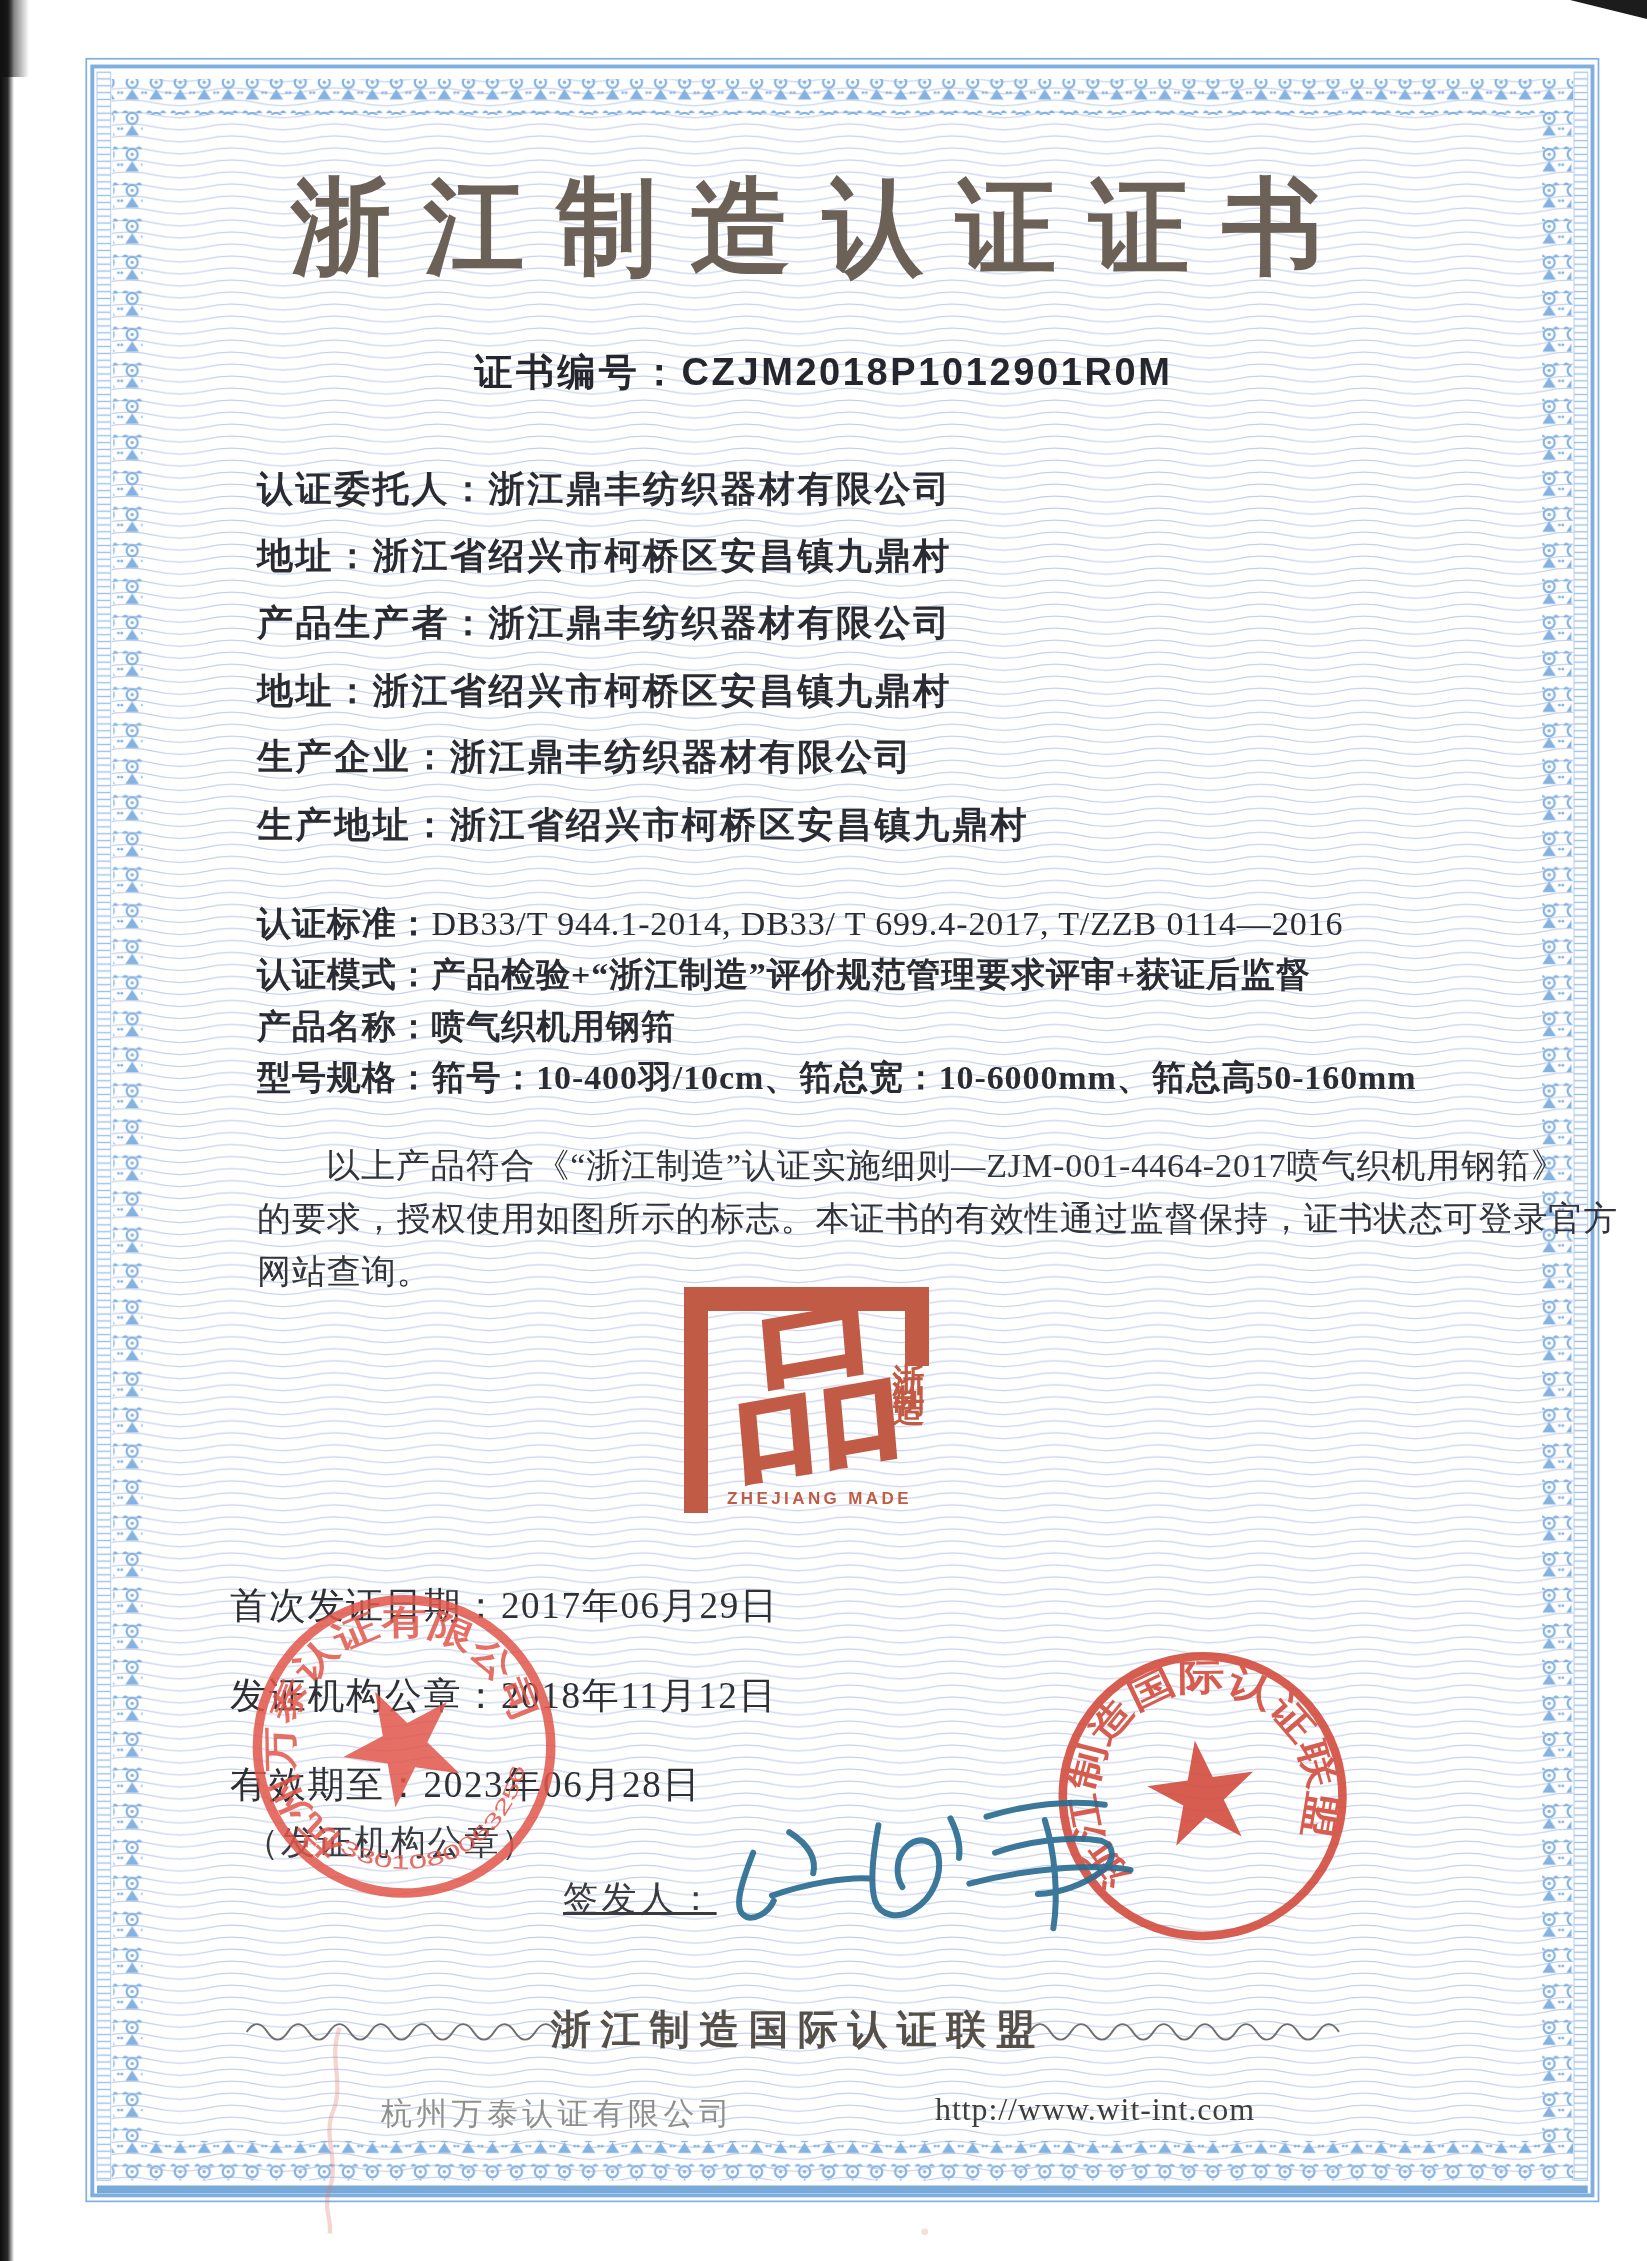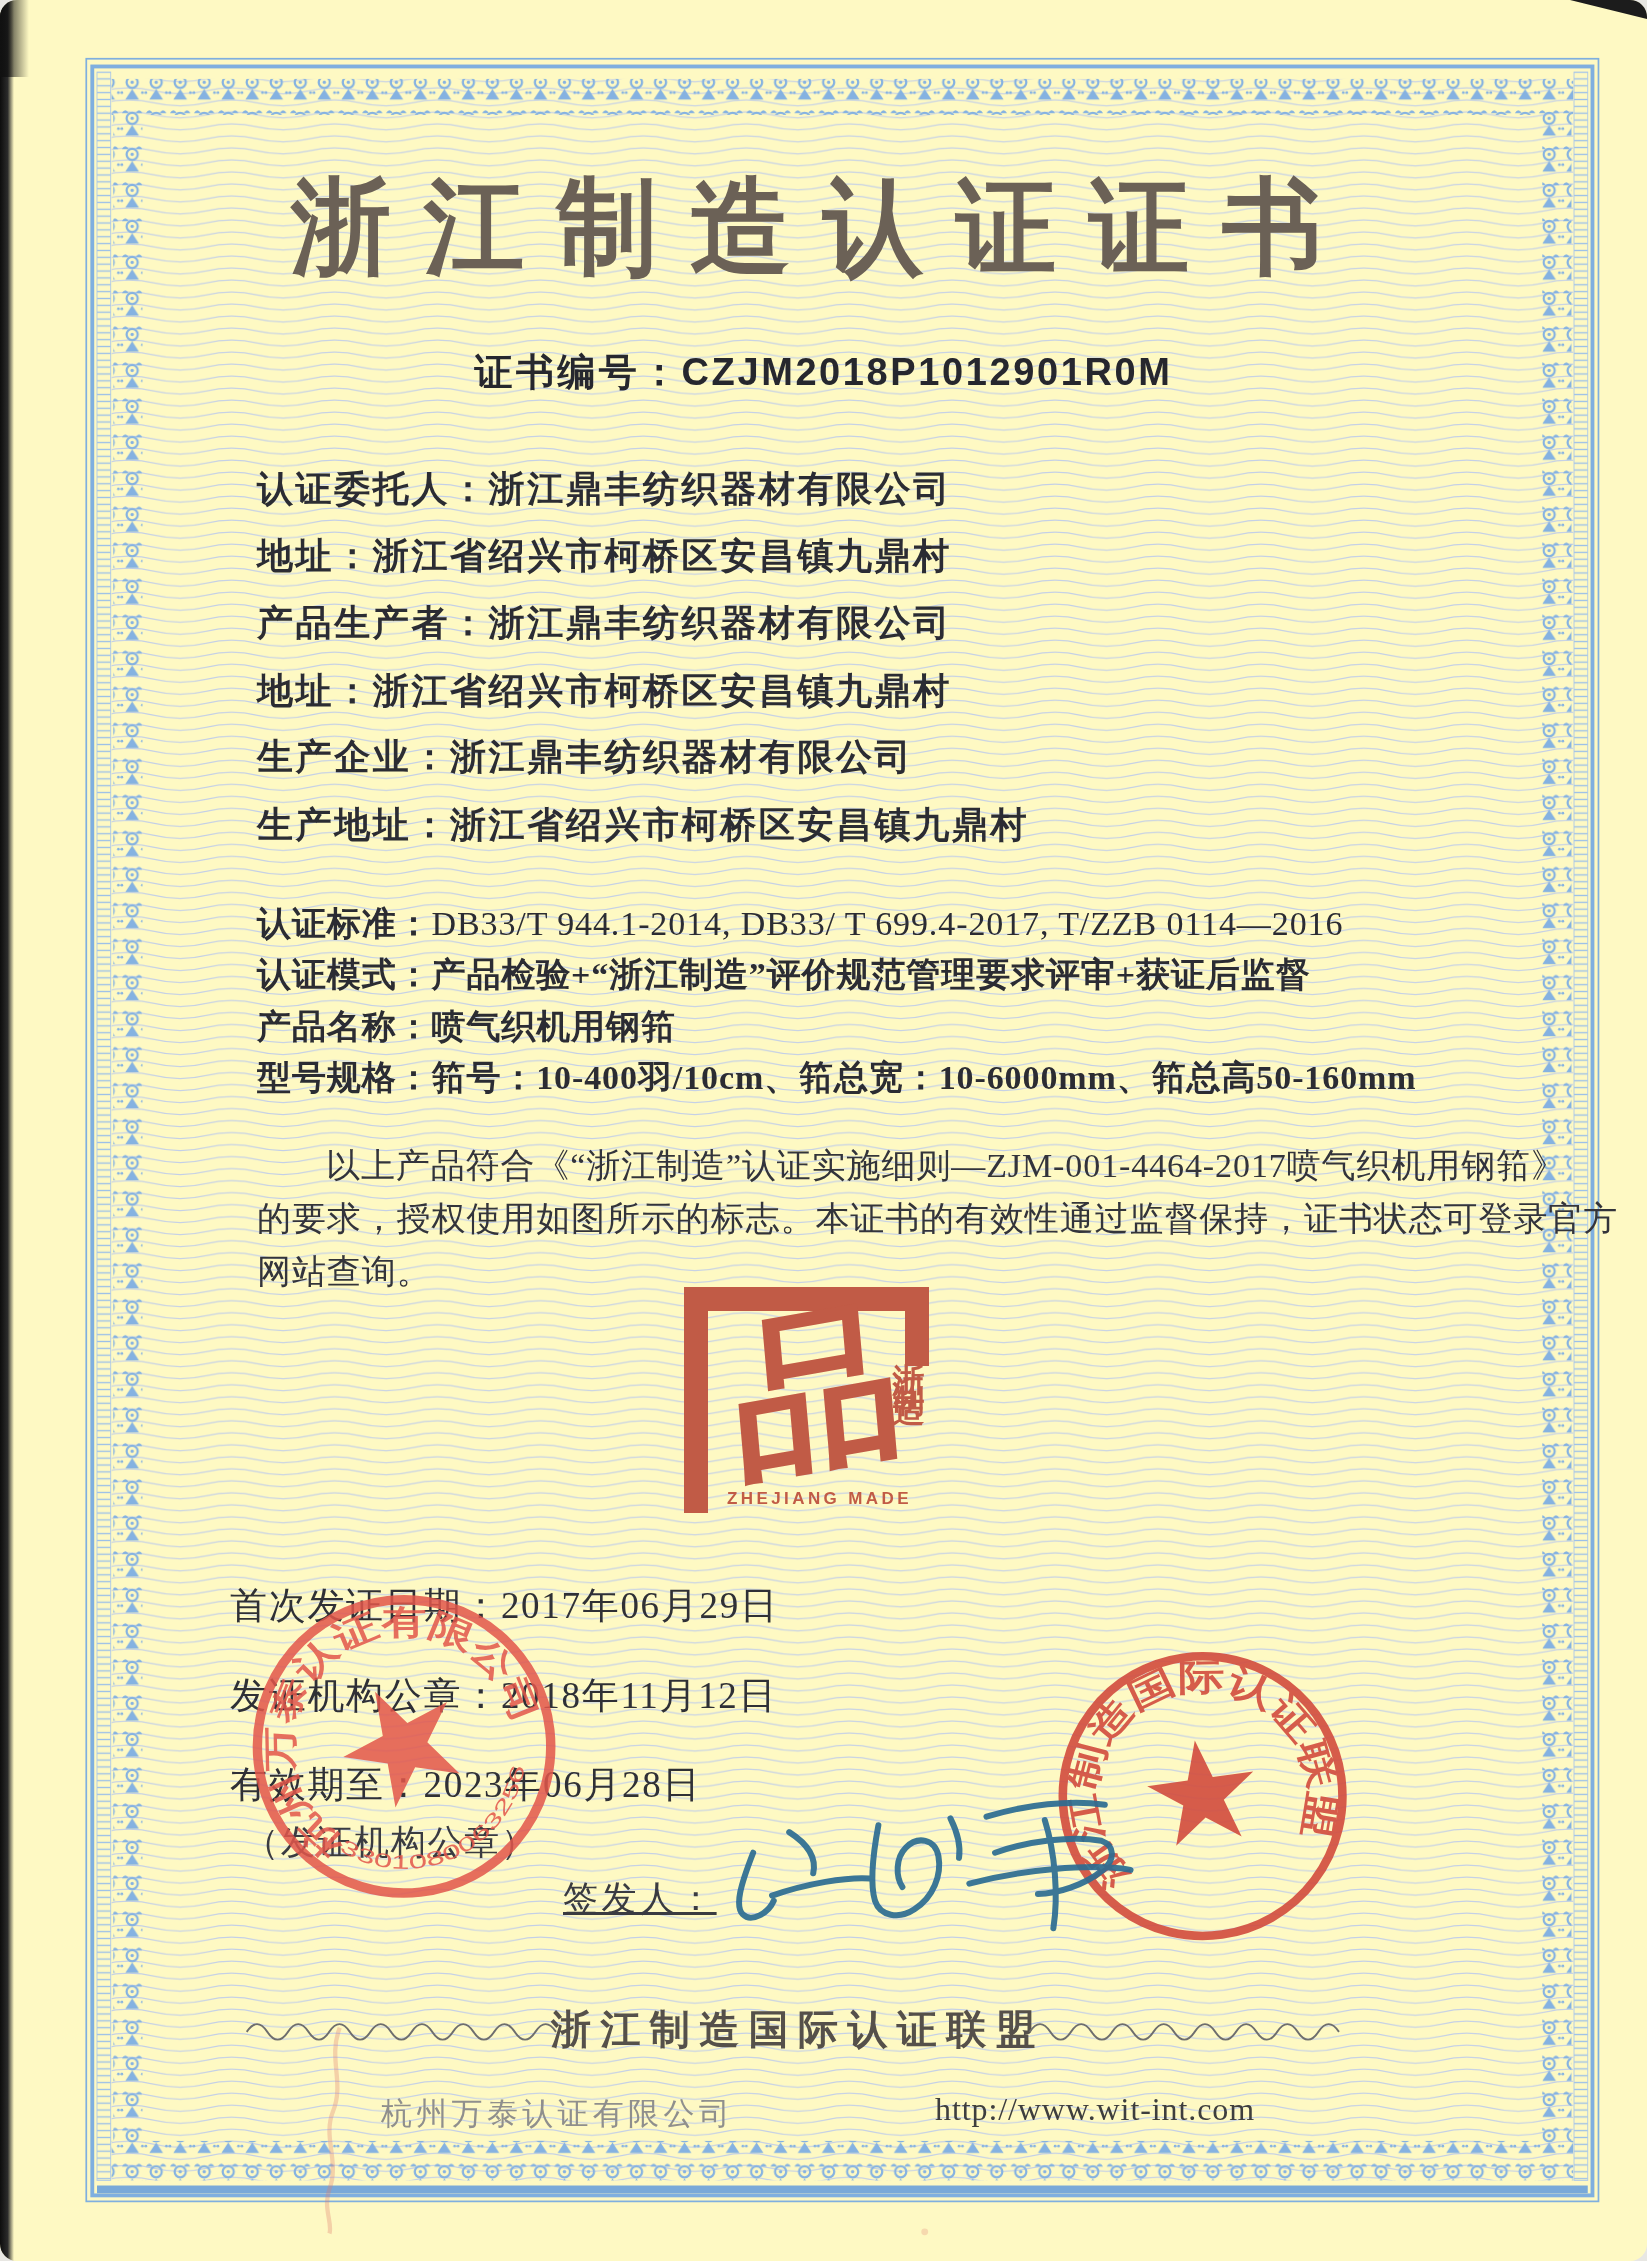--- a/index.html
+++ b/index.html
@@ -1,17 +1,17 @@
 <!DOCTYPE html>
 <html style="font-size:13.7px"><head>
 <meta charset="utf-8">
 <style>
   html,body{margin:0;padding:0;background:#e8e7e3;}
-  #page{position:relative;width:1647px;height:2261px;background:#fef9c3;overflow:hidden;
-        font-family:"Liberation Serif","DejaVu Serif",serif;color:#2b2c33;border-radius:17px;}
+  #page{position:relative;width:1647px;height:2261px;background:#ffffff;overflow:hidden;
+        font-family:"Liberation Serif","DejaVu Serif",serif;color:#2b2c33;}
   .abs{position:absolute;}
   
   .scan-left{left:0;top:0;width:13.7px;height:2261px;background:linear-gradient(90deg,#0d0d0d,#2b2b2b 55%,rgba(60,60,60,0));}
   .scan-tl{left:0;top:0;width:29px;height:77px;background:linear-gradient(90deg,#111,rgba(17,17,17,0));}
   .scan-tr{right:0;top:0;width:0;height:0;border-left:77px solid transparent;border-top:19px solid #1c1c1c;}
   
   .title{left:0;right:34px;top:161px;text-align:center;font-size:100px;font-weight:bold;
          letter-spacing:33px;padding-left:33px;color:#6b6156;transform:scaleY(1.05);}
   
   .certline{left:0;right:0;top:347px;text-align:center;font-size:38px;color:#26272e;}

